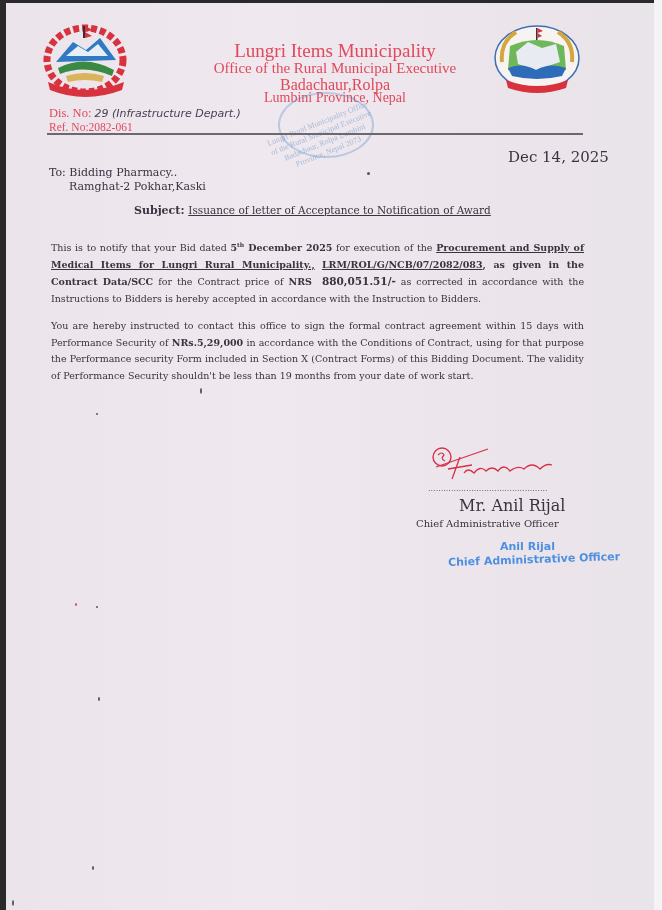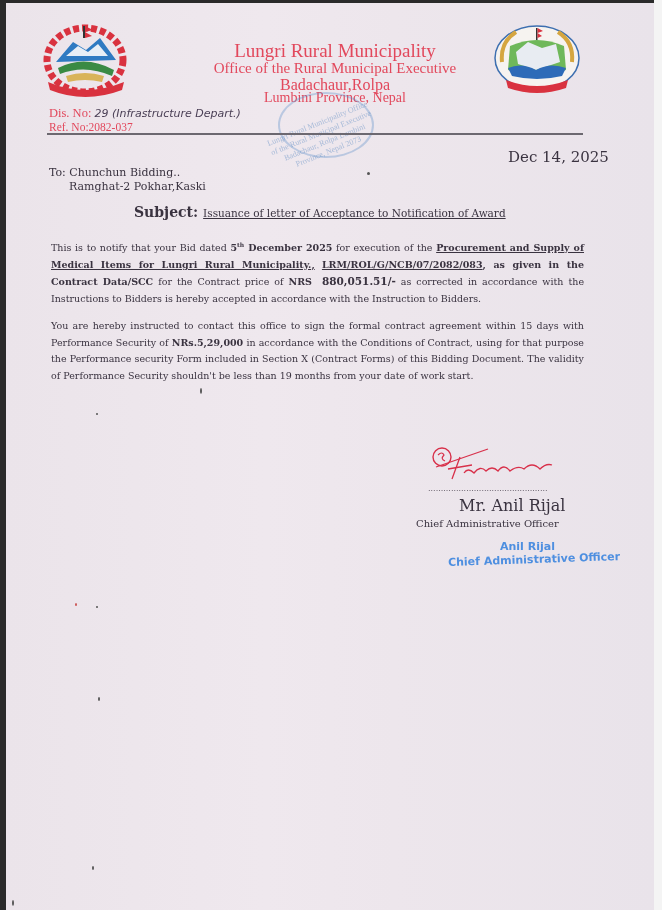--- a/index.html
+++ b/index.html
@@ -17,21 +17,21 @@
   .disno .hand { color:#4a3f55; font-family:"DejaVu Sans", sans-serif; font-style:italic; font-size:11px;text-align:center; }
   .refno { position:absolute; left:49px; top:121px; color:#e2485c; font-family:"Liberation Serif", serif; font-size:11.5px; }
   .hrule { position:absolute; left:47px; top:133px; width:536px; height:2px; background:#6c6870; }
   .stamp-round { position:absolute; left:278px; top:92px; width:92px; height:62px; border-radius:50%; border:2px solid rgba(90,140,200,0.35); }
   .stamp-text { position:absolute; left:268px; top:118px; width:110px; color:rgba(80,130,190,0.45); font-size:8px; transform:rotate(-22deg); text-align:center; font-family:"Liberation Serif", serif; line-height:10px; }
   .date { position:absolute; left:508px; top:148px; font-size:15px; color:#3a3340; font-family:"DejaVu Serif", serif; }
   .body-text { font-family:"DejaVu Serif", serif; color:#3a3340; }
   .to1 { position:absolute; left:49px; top:166px; font-size:11px; }
   .to2 { position:absolute; left:69px; top:180px; font-size:11px; }
   .subject { position:absolute; left:134px; top:204px; font-size:11px; }
-  .subject .lab { font-weight:bold; font-size:14px; }
+  .subject .lab { font-weight:bold; font-size:11px; }
   .subject .val { text-decoration:underline; font-weight:normal; font-size:10.5px; }
   .para { position:absolute; left:51px; width:533px; font-size:9.5px; line-height:16.5px; text-align:justify; color:#3a3340; }
   .p1 { top:237px; }
   .p2 { top:318px; }
   .b { font-weight:bold; }
   .u { text-decoration:underline; }
   .bi { font-weight:bold; }
   .sig { position:absolute; left:428px; top:443px; width:130px; height:40px; }
   .dots { position:absolute; left:428px; top:484px; font-size:8px; letter-spacing:0px; color:#3a3340; }
   .signame { position:absolute; left:459px; top:496px; font-size:16px; }
@@ -62,37 +62,37 @@
   <path d="M10 40 Q8 20 24 10" fill="none" stroke="#d5a640" stroke-width="4"></path>
   <path d="M80 40 Q82 20 66 10" fill="none" stroke="#d5a640" stroke-width="4"></path>
   <path d="M18 24 Q45 12 72 24 L74 48 Q45 58 16 48 Z" fill="#6fb85a"></path>
   <path d="M24 30 L36 20 L50 26 L64 22 L68 40 L44 48 L26 42 Z" fill="#e8ecf2"></path>
   <path d="M16 46 Q30 40 44 48 Q58 40 74 46 L70 54 Q45 60 20 54 Z" fill="#2e6bb8"></path>
   <rect x="44" y="6" width="1.5" height="12" fill="#333"></rect>
   <path d="M45.5 6 L51 9 L45.5 11 L50 14 L45.5 16 Z" fill="#d9323f"></path>
   <path d="M14 58 Q45 70 76 58 L74 66 Q45 76 16 66 Z" fill="#d9323f"></path>
 </svg>
 
-<div class="hdr h1">Lungri Rural Municipality</div>
+<div class="hdr h1">Lungri Items Municipality</div>
 <div class="hdr h2">Office of the Rural Municipal Executive</div>
 <div class="hdr h3">Badachaur,Rolpa</div>
 <div class="hdr h4">Lumbini Province, Nepal</div>
 
 <div class="stamp-round"></div>
 <div class="stamp-text">Lungri Rural Municipality Office of the Rural Municipal Executive Badachaur, Rolpa Lumbini Province, Nepal 2073</div>
 
 <div class="disno">
   <span>Dis. No: </span><span class="hand">29 (Infrastructure Depart.)</span>
 </div>
-<div class="refno">Ref. No:2082-037</div>
+<div class="refno">Ref. No:2082-061</div>
 <div class="hrule"></div>
 
 <div class="date body-text">Dec 14, 2025</div>
 
-<div class="to1 body-text">To: Chunchun Bidding..</div>
+<div class="to1 body-text">To: Bidding Pharmacy..</div>
 <div class="to2 body-text">Ramghat-2 Pokhar,Kaski</div>
 
 <div class="subject body-text">
   <span class="lab">Subject: </span><span class="val">Issuance of letter of Acceptance to Notification of Award</span>
 </div>
 
 <div class="para p1"><span>This is to notify that your Bid dated </span><span class="b"><span>5</span><sup style="font-size:6px">th</sup><span> December 2025</span></span><span> for execution of the </span><span class="b u">Procurement and Supply of Medical Items for Lungri Rural Municipality.,</span><span> </span><span class="bi u">LRM/ROL/G/NCB/07/2082/083</span><span class="bi">, as given in the Contract Data/SCC</span><span> for the Contract price of </span><span class="b">NRS</span>&nbsp;&nbsp;<span class="b" style="font-size:10.5px">880,051.51/-</span><span> as corrected in accordance with the Instructions to Bidders is hereby accepted in accordance with the Instruction to Bidders.</span></div>
 
 <div class="para p2"><span>You are hereby instructed to contact this office to sign the formal contract agreement within 15 days with Performance Security of </span><span class="b">NRs.5,29,000</span><span> in accordance with the Conditions of Contract, using for that purpose the Performance security Form included in Section X (Contract Forms) of this Bidding Document. The validity of Performance Security shouldn't be less than 19 months from your date of work start.</span></div>
 

